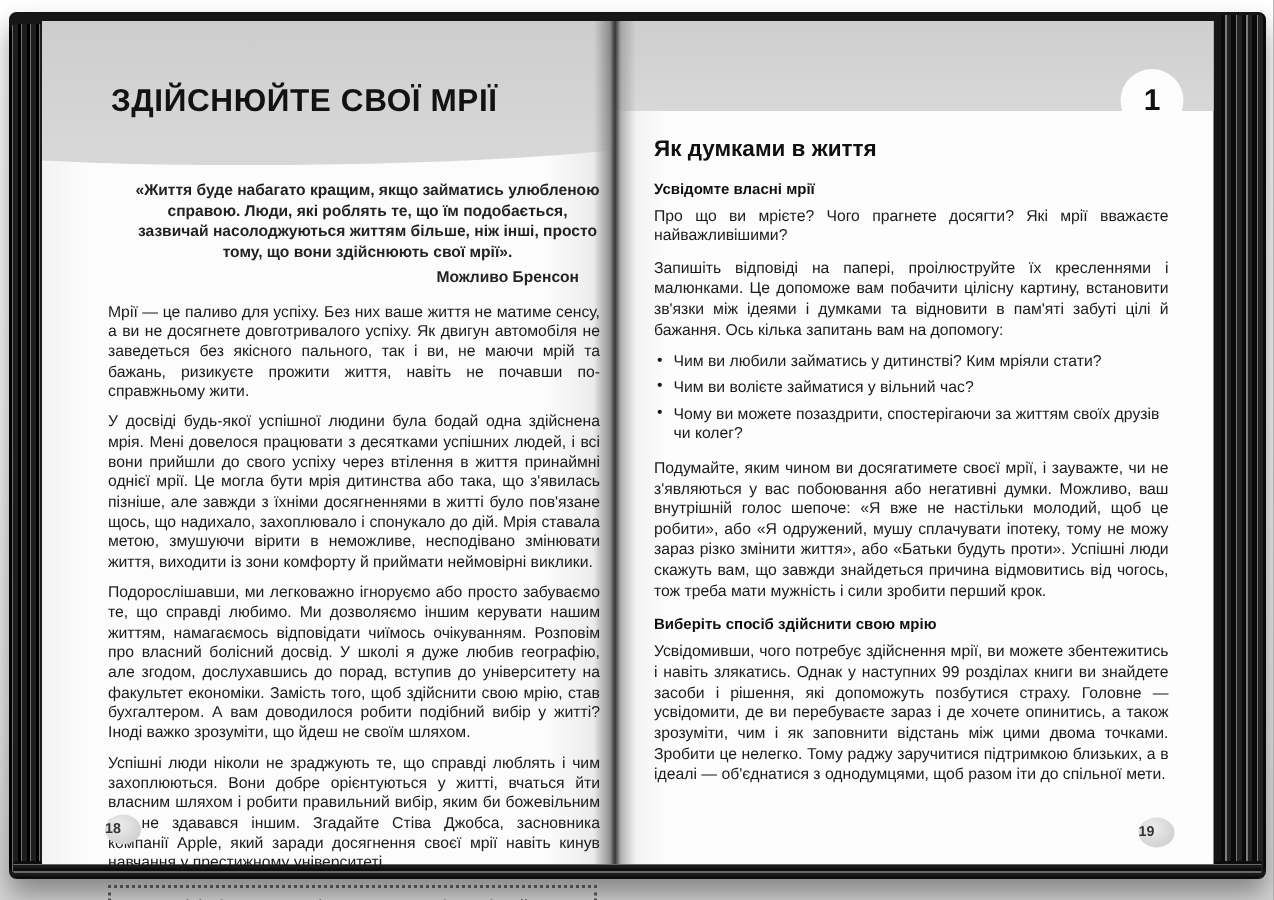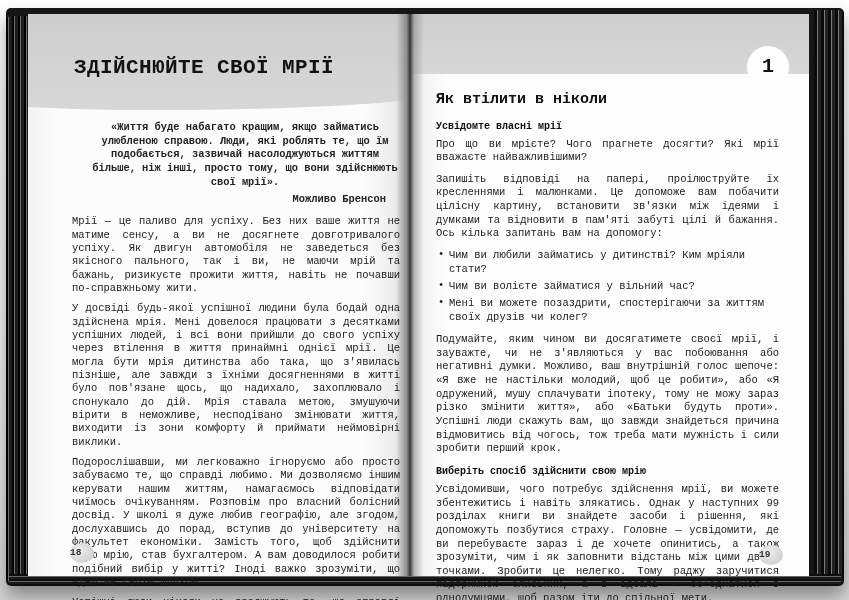--- a/index.html
+++ b/index.html
@@ -1,21 +1,21 @@
 <!DOCTYPE html>
 <html><head>
 <meta charset="utf-8">
 <style>
   html, body { margin: 0; padding: 0; background: #cfcfcf; }
   .scene {
     position: relative;
     width: 849px; height: 600px;
     overflow: hidden;
     background: linear-gradient(180deg, #ffffff 0%, #f6f6f6 45%, #e6e6e6 80%, #d6d6d6 100%);
-    font-family: Liberation Mono, monospace;
+    font-family: Liberation Sans, sans-serif;
   }
   .book {
     position: absolute; left: 6px; top: 8px; right: 5px; bottom: 14px;
     background: #161616; border-radius: 5px;
     box-shadow: 0 10px 18px rgba(0,0,0,0.38);
   }
   .edge { position: absolute; }
   .edge-left {
     left: 0; top: 8px; bottom: 4px; width: 22px; border-radius: 5px 0 0 5px;
     background: repeating-linear-gradient(90deg, #000 0 2px, #6d6d6d 2px 3px, #1d1d1d 3px 6px);
@@ -127,29 +127,29 @@
         </div>
       </div>
       <div class="pagenum pagenum-left">18</div>
     </div>
 
     <div class="page page-right">
       <div class="rp-band">
         <div class="chapter-circle">1</div>
       </div>
       <div class="rp-content">
-        <h2>Як втілити в ніколи</h2>
+        <h2>Як думками в життя</h2>
 
         <h3>Усвідомте власні мрії</h3>
         <p>Про що ви мрієте? Чого прагнете досягти? Які мрії вважаєте найважливішими?</p>
         <p>Запишіть відповіді на папері, проілюструйте їх кресленнями і малюнками. Це допоможе вам побачити цілісну картину, встановити зв'язки між ідеями і думками та відновити в пам'яті забуті цілі й бажання. Ось кілька запитань вам на допомогу:</p>
         <ul>
           <li>Чим ви любили займатись у дитинстві? Ким мріяли стати?</li>
           <li>Чим ви волієте займатися у вільний час?</li>
-          <li>Мені ви можете позаздрити, спостерігаючи за життям своїх друзів чи колег?</li>
+          <li>Чому ви можете позаздрити, спостерігаючи за життям своїх друзів чи колег?</li>
         </ul>
 
         <p>Подумайте, яким чином ви досягатимете своєї мрії, і зауважте, чи не з'являються у вас побоювання або негативні думки. Можливо, ваш внутрішній голос шепоче: «Я вже не настільки молодий, щоб це робити», або «Я одружений, мушу сплачувати іпотеку, тому не можу зараз різко змінити життя», або «Батьки будуть проти». Успішні люди скажуть вам, що завжди знайдеться причина відмовитись від чогось, тож треба мати мужність і сили зробити перший крок.</p>
 
         <h3>Виберіть спосіб здійснити свою мрію</h3>
         <p>Усвідомивши, чого потребує здійснення мрії, ви можете збентежитись і навіть злякатись. Однак у наступних 99 розділах книги ви знайдете засоби і рішення, які допоможуть позбутися страху. Головне — усвідомити, де ви перебуваєте зараз і де хочете опинитись, а також зрозуміти, чим і як заповнити відстань між цими двома точками. Зробити це нелегко. Тому раджу заручитися підтримкою близьких, а в ідеалі — об'єднатися з однодумцями, щоб разом іти до спільної мети.</p>
       </div>
       <div class="pagenum pagenum-right">19</div>
     </div>
 

